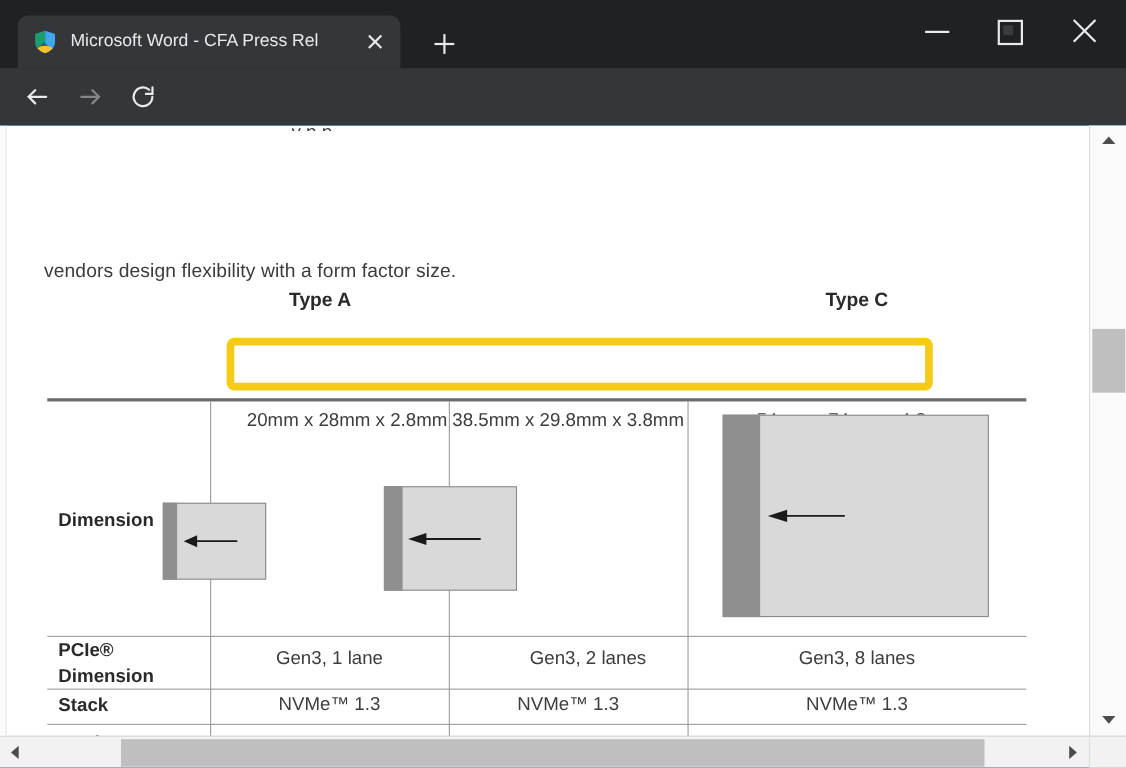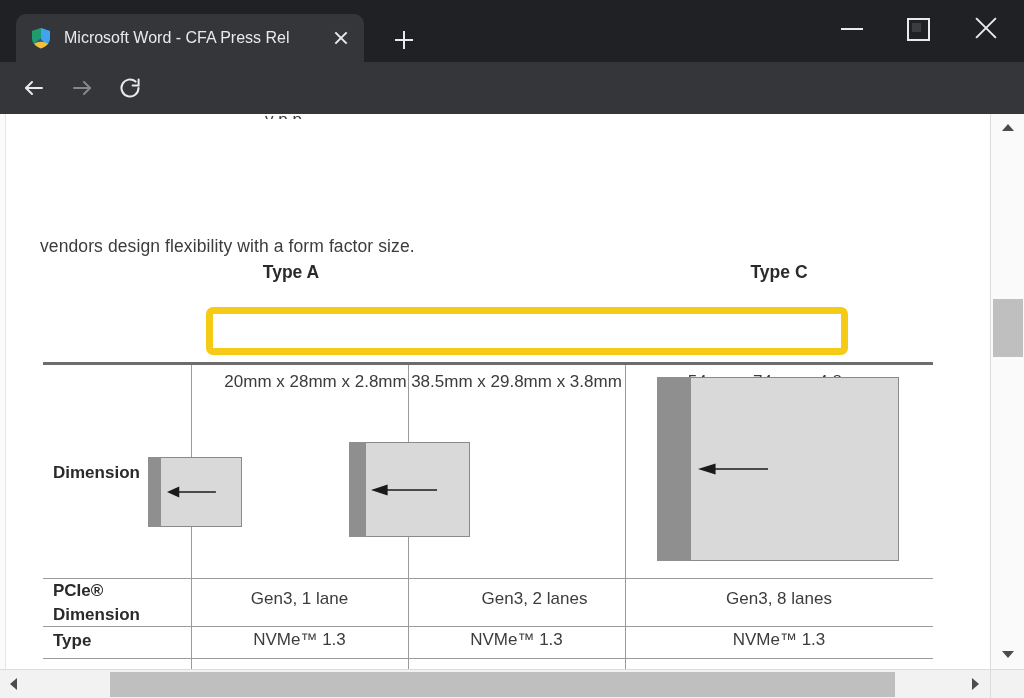--- a/index.html
+++ b/index.html
@@ -388,21 +388,21 @@
 
         <div class="hline" id="h-dim"></div>
         <div class="hline" id="h-pcie"></div>
         <div class="hline" id="h-stack"></div>
 
         <div class="rowlabel" id="lbl-dim">Dimension</div>
         <div class="rowlabel" id="lbl-pcie">
           <div>PCIe®</div>
           <div>Dimension</div>
         </div>
-        <div class="rowlabel" id="lbl-stack">Type</div>
+        <div class="rowlabel" id="lbl-stack">Stack</div>
         <div class="rowlabel" id="lbl-max">
           <div>Maximum</div>
 
         </div>
 
         <div class="datacell dimtext" id="dim-a">20mm x 28mm x 2.8mm</div>
         <div class="datacell dimtext" id="dim-b">38.5mm x 29.8mm x 3.8mm</div>
         <div class="datacell dimtext" id="dim-c">54mm x 74mm x 4.8mm</div>
 
         <div class="conn" id="conn-a">

